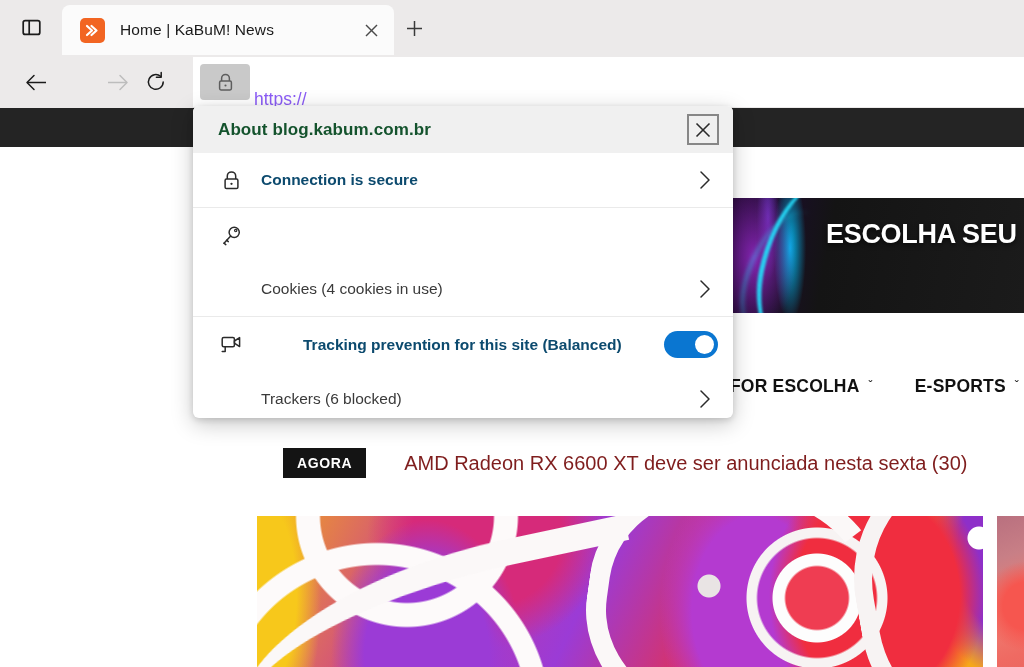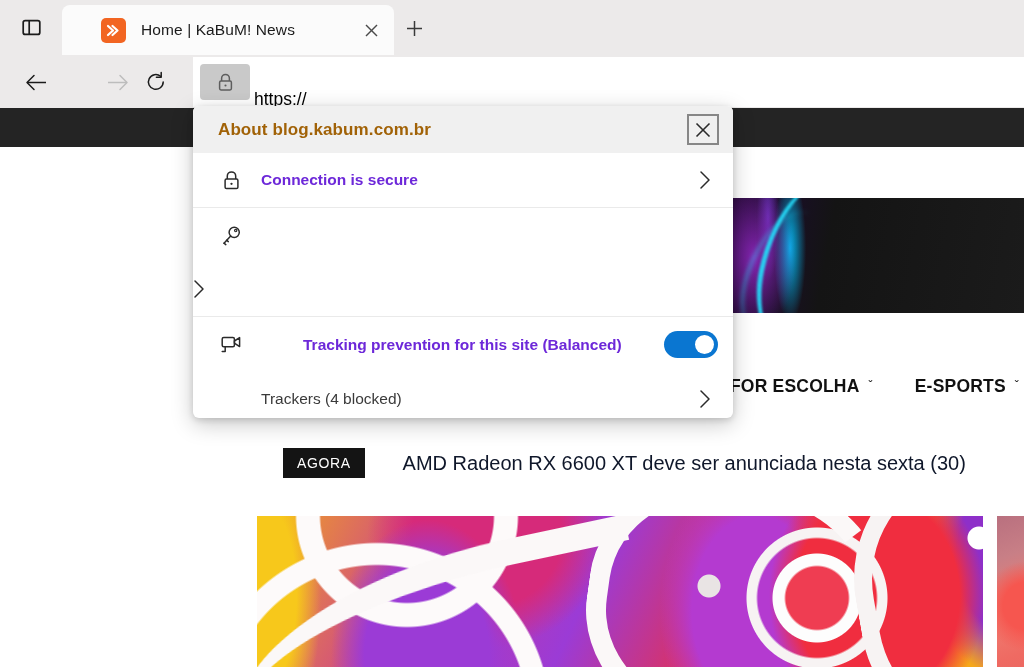--- a/index.html
+++ b/index.html
@@ -20,21 +20,21 @@
   .tab-list-btn {
     position:absolute; left:12px; top:10px; width:38px; height:35px;
     display:flex; align-items:center; justify-content:center;
     border-radius:5px; cursor:pointer;
   }
   .tab-list-btn svg { display:block; }
 
   .tab {
     position:absolute; left:62px; top:5px; width:332px; height:50px;
     background:#fbfbfb; border-radius:8px 8px 0 0;
-    display:flex; align-items:center; cursor:pointer;padding-left:21px;
+    display:flex; align-items:center; cursor:pointer;
   }
   .favicon {
     width:25px; height:25px; margin-left:18px; border-radius:5px;
     background:#f26522; position:relative; flex:0 0 auto;
     display:flex; align-items:center; justify-content:center;
   }
   .tab-title {
     margin-left:15px; font-size:15.5px; color:#1b1b1b;
     white-space:nowrap; overflow:hidden; flex:1 1 auto;
     letter-spacing:.1px;
@@ -67,21 +67,21 @@
   .lockbtn {
     position:absolute; left:7px; top:7px; width:50px; height:36px;
     background:#c9c9c9; border-radius:4px; cursor:pointer;
     display:flex; align-items:center; justify-content:center;
   }
   .urltext {
     position:absolute; left:61px; top:0; height:50px;
     display:flex; align-items:center;
     font-size:17.5px; color:#1b1b1b; white-space:nowrap;
   }
-  .urltext .scheme { color:#000000;margin-top:34px; }
+  .urltext .scheme { color:#8b5cf6;margin-top:34px; }
 
   
   .page { position:absolute; left:0; top:108px; width:1024px; height:559px; background:#ffffff; overflow:hidden; }
   .site-topbar { position:absolute; left:0; top:0; width:1024px; height:39px; background:#242424; }
 
   .banner {
     position:absolute; left:730px; top:90px; width:294px; height:115px;
     background:
       radial-gradient(ellipse 60px 110px at 24px 60px, rgba(150,40,200,.85), rgba(150,40,200,0) 70%),
       radial-gradient(ellipse 26px 120px at 60px 50px, rgba(0,200,255,.9), rgba(0,200,255,0) 62%),
@@ -117,25 +117,25 @@
   }
   .navitem:last-child { margin-right:5px;text-align:right; }
   .caret { font-size:12px; font-weight:normal; }
 
   .newsline {
     position:absolute; left:0; top:330px; width:1024px; height:50px;
     display:flex; align-items:center;
   }
   .tagnow {
     margin-left:283px; background:#141414; color:#fff;
-    font-size:14px; font-weight:normal; letter-spacing:.6px;
+    font-size:14px; font-weight:bold; letter-spacing:.6px;
     padding:7px 14px; white-space:nowrap;
   }
   .newstitle {
-    margin-left:38px; font-size:20px; color:#0f172a; white-space:nowrap;text-align:right;
+    margin-left:38px; font-size:20px; color:#7f1d1d; white-space:nowrap;text-align:right;
   }
 
   .cards { position:absolute; left:0; top:398px; width:1024px; height:161px; }
   .card-main {
     position:absolute; left:257px; top:10px; width:726px; height:151px;
     overflow:hidden;
     background:
       radial-gradient(circle 46px at 560px 82px, #ef3d52 0 31px, #fdfdfd 33px 44px, rgba(0,0,0,0) 45px),
       radial-gradient(circle 70px at 560px 82px, rgba(0,0,0,0) 0 59px, #f7f3f3 61px 70px, rgba(0,0,0,0) 71px),
       radial-gradient(circle 13px at 452px 70px, #e9e4e4 0 11px, rgba(0,0,0,0) 12px),
@@ -181,42 +181,42 @@
     background:#ffffff; border-radius:6px;
     box-shadow: 0 6px 22px rgba(0,0,0,.22), 0 2px 6px rgba(0,0,0,.14);
     overflow:hidden;
   }
   .popup-header {
     position:relative; height:47px; background:#f0f0f0;
     display:flex; align-items:center;
   }
   .popup-title {
     margin-left:25px; font-size:17px; font-weight:bold;
-    color:#a16207; letter-spacing:.1px;
+    color:#14532d; letter-spacing:.1px;
   }
   .popup-close {
     position:absolute; right:14px; top:8px; width:32px; height:31px;
     border:2px solid #878787; background:#f0f0f0;
     display:flex; align-items:center; justify-content:center;
     cursor:pointer;
   }
 
   .row {
     position:relative; display:flex; align-items:center;
     cursor:pointer; min-height:54px;
   }
   .row .ic {
     width:30px; margin-left:23px; flex:0 0 auto;
     display:flex; align-items:center; justify-content:center;
   }
   .row .label {
     margin-left:15px; font-size:15.5px; flex:1 1 auto;
     white-space:nowrap;
   }
-  .row .label.bold { font-weight:bold; color:#6d28d9; }
+  .row .label.bold { font-weight:bold; color:#0c4a6e; }
   .row .label.plain { color:#3a3a3a; }
   .row .label.indent { margin-left:68px; }
   .chev { margin-right:22px; flex:0 0 auto; display:flex; align-items:center; }
   .sep { height:1px; background:#eaeaea; margin:0; }
 
   .toggle {
     margin-right:21px; width:54px; height:27px; border-radius:14px;
     background:#0a76d1; position:relative; flex:0 0 auto; cursor:pointer;
   }
   .toggle .knob {
@@ -229,20 +229,21 @@
 
 <div id="root">
 
   <div class="page">
     <div class="site-topbar"></div>
 
     <div class="banner">
       <div class="swoosh"></div>
       <div class="swoosh2"></div>
       <div class="banner-text">
+        <div>ESCOLHA SEU</div>
       </div>
     </div>
 
     <div class="sitenav">
       <div class="navitem">
         <span>FOR ESCOLHA</span>
         <span class="caret">ˇ</span>
       </div>
       <div class="navitem">
         <span>E-SPORTS</span>
@@ -369,20 +370,21 @@
           <circle cx="13.2" cy="7.3" r="5.1" fill="none" stroke="#2b2b2b" stroke-width="1.5"></circle>
           <circle cx="14.7" cy="5.6" r="1.15" fill="none" stroke="#2b2b2b" stroke-width="1.2"></circle>
           <path d="M9.7 11 L3 18.2" fill="none" stroke="#2b2b2b" stroke-width="1.5" stroke-linecap="round"></path>
           <path d="M3 18.2 L4.8 19.6" fill="none" stroke="#2b2b2b" stroke-width="1.5" stroke-linecap="round"></path>
           <path d="M5.6 15.2 L7.3 16.6" fill="none" stroke="#2b2b2b" stroke-width="1.5" stroke-linecap="round"></path>
         </svg>
       </div>
     </div>
 
     <div class="row" style="height:52px;">
+      <div class="label plain indent">Cookies (4 cookies in use)</div>
       <div class="chev">
         <svg width="12" height="20" viewBox="0 0 12 20" aria-hidden="true">
           <path d="M2 2 L10 10 L2 18" fill="none" stroke="#2b2b2b" stroke-width="1.5" stroke-linecap="round" stroke-linejoin="round"></path>
         </svg>
       </div>
     </div>
     <div class="sep"></div>
 
     <div class="row" style="height:55px;gap:42px;">
       <div class="ic">
@@ -392,21 +394,21 @@
           <path d="M5.2 12.8 V17.6 H2.2" fill="none" stroke="#2b2b2b" stroke-width="1.5" stroke-linecap="round" stroke-linejoin="round"></path>
         </svg>
       </div>
       <div class="label bold">Tracking prevention for this site (Balanced)</div>
       <div class="toggle">
         <div class="knob"></div>
       </div>
     </div>
 
     <div class="row" style="height:52px;">
-      <div class="label plain indent">Trackers (4 blocked)</div>
+      <div class="label plain indent">Trackers (6 blocked)</div>
       <div class="chev">
         <svg width="12" height="20" viewBox="0 0 12 20" aria-hidden="true">
           <path d="M2 2 L10 10 L2 18" fill="none" stroke="#2b2b2b" stroke-width="1.5" stroke-linecap="round" stroke-linejoin="round"></path>
         </svg>
       </div>
     </div>
 
   </div>
 
 </div>

